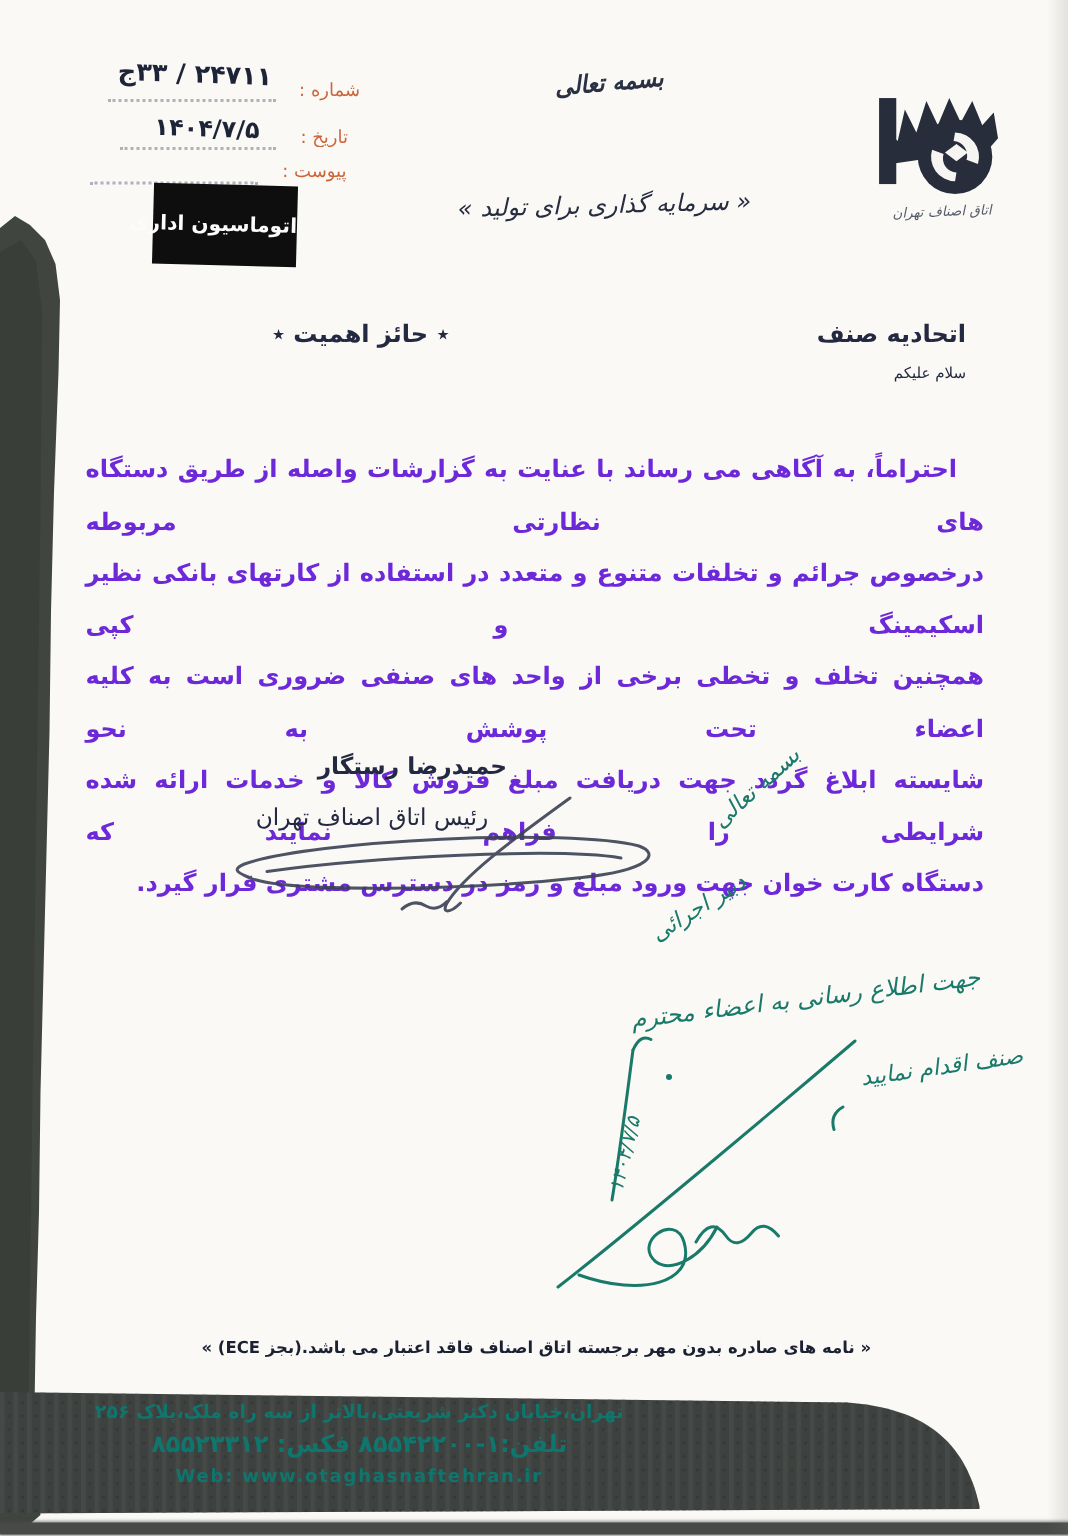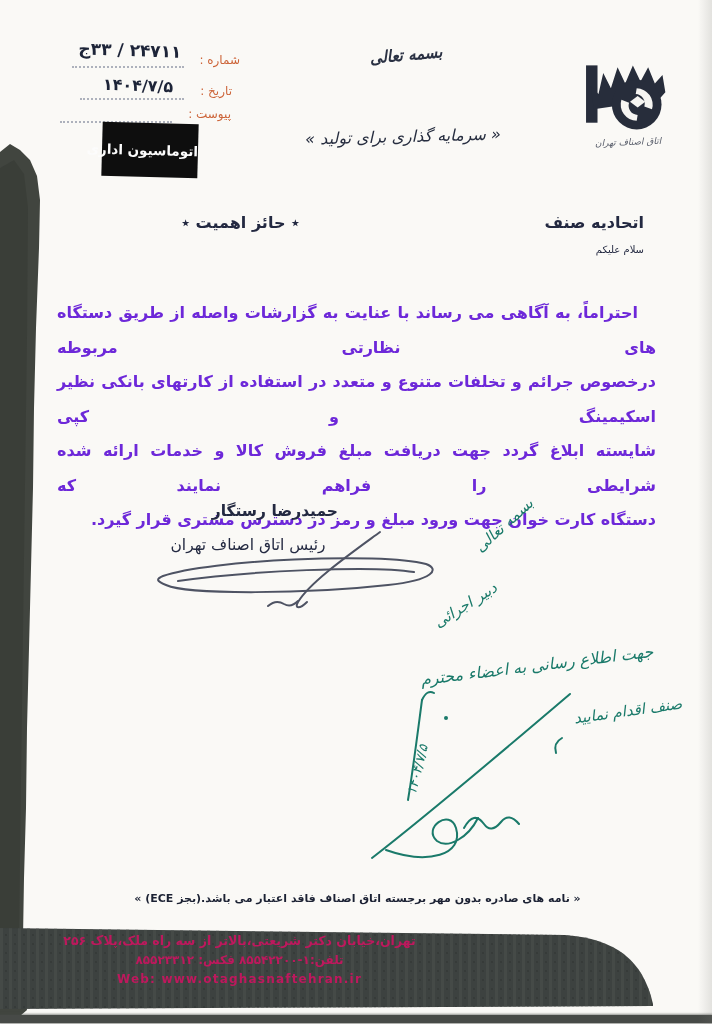--- a/index.html
+++ b/index.html
@@ -68,23 +68,23 @@
   .gn2 { left:430px; top:596px; font-size:15px; transform:rotate(-32deg); }
   .gn3 { left:372px; top:656px; width:330px; font-size:16px; text-align:center; transform:rotate(-7deg); }
   .gn4 { left:552px; top:702px; width:152px; font-size:15px; text-align:center; transform:rotate(-8deg); }
   .gn-date { left:392px; top:762px; font-size:13px; transform:rotate(-76deg); transform-origin:center; }
   .green-sig-svg { left:366px; top:678px; }
 
   
   .validity { left:95px; top:892px; width:525px; text-align:center;
     font-size:11px; font-weight:bold; color:#1b2133; }
   .footer-band-svg { left:0; top:922px; }
-  .footer-lines { left:42px; top:933px; width:395px; text-align:center; color:#be185d; }
+  .footer-lines { left:42px; top:933px; width:395px; text-align:center; color:#0f766e; }
   .f1 { font-size:12.5px; font-weight:bold; margin-bottom:5px; }
-  .f2 { font-size:12px; font-weight:bold; margin-bottom:5px; }
+  .f2 { font-size:16px; font-weight:bold; margin-bottom:5px; }
   .f3 { font-size:12px; font-weight:bold; letter-spacing:1.2px; direction:ltr; }
 </style>
 </head>
 <body>
 
 <div class="page">
 
   <svg class="abs left-edge-svg" width="48" height="880" viewBox="0 0 48 880">
     <polygon fill="#41453f" points="0,14 10,6 20,12 30,22 37,38 40,62 39,110 36,190 34,270 33,350 31,430 29,510 27,590 26,670 24,740 23,800 24,850 27,872 20,878 0,878"></polygon>
     <polygon fill="#343833" opacity="0.55" points="0,30 14,22 24,36 28,70 27,200 24,420 21,640 19,800 21,868 0,868"></polygon>
@@ -121,20 +121,21 @@
 
   <div class="abs rtl slogan">« سرمایه گذاری برای تولید »</div>
 
   <div class="abs rtl recipient">اتحادیه صنف</div>
   <div class="abs rtl greeting">سلام علیکم</div>
   <div class="abs rtl importance">٭ حائز اهمیت ٭</div>
 
   <div class="abs rtl body-text">
     <div class="body-line first">احتراماً، به آگاهی می رساند با عنایت به گزارشات واصله از طریق دستگاه های نظارتی مربوطه</div>
     <div class="body-line">درخصوص جرائم و تخلفات متنوع و متعدد در استفاده از کارتهای بانکی نظیر اسکیمینگ و کپی</div>
+    <div class="body-line">همچنین تخلف و تخطی برخی از واحد های صنفی ضروری است به کلیه اعضاء تحت پوشش به نحو</div>
     <div class="body-line">شایسته ابلاغ گردد جهت دریافت مبلغ فروش کالا و خدمات ارائه شده شرایطی را فراهم نمایند که</div>
     <div class="body-line last">دستگاه کارت خوان جهت ورود مبلغ و رمز در دسترس مشتری قرار گیرد.</div>
   </div>
 
   <div class="abs rtl signer-name">حمیدرضا رستگار</div>
   <div class="abs rtl signer-title">رئیس اتاق اصناف تهران</div>
   <svg class="abs sig-black-svg" width="300" height="90" viewBox="0 0 300 90">
     <g fill="none" stroke="#3c4254" stroke-width="2" stroke-linecap="round" opacity="0.9">
       <path d="M15,52 C60,36 232,28 278,40 C292,45 286,56 240,61 C160,70 40,71 18,61 C8,57 8,55 15,52"></path>
       <path d="M30,57 C100,47 225,41 266,48"></path>

